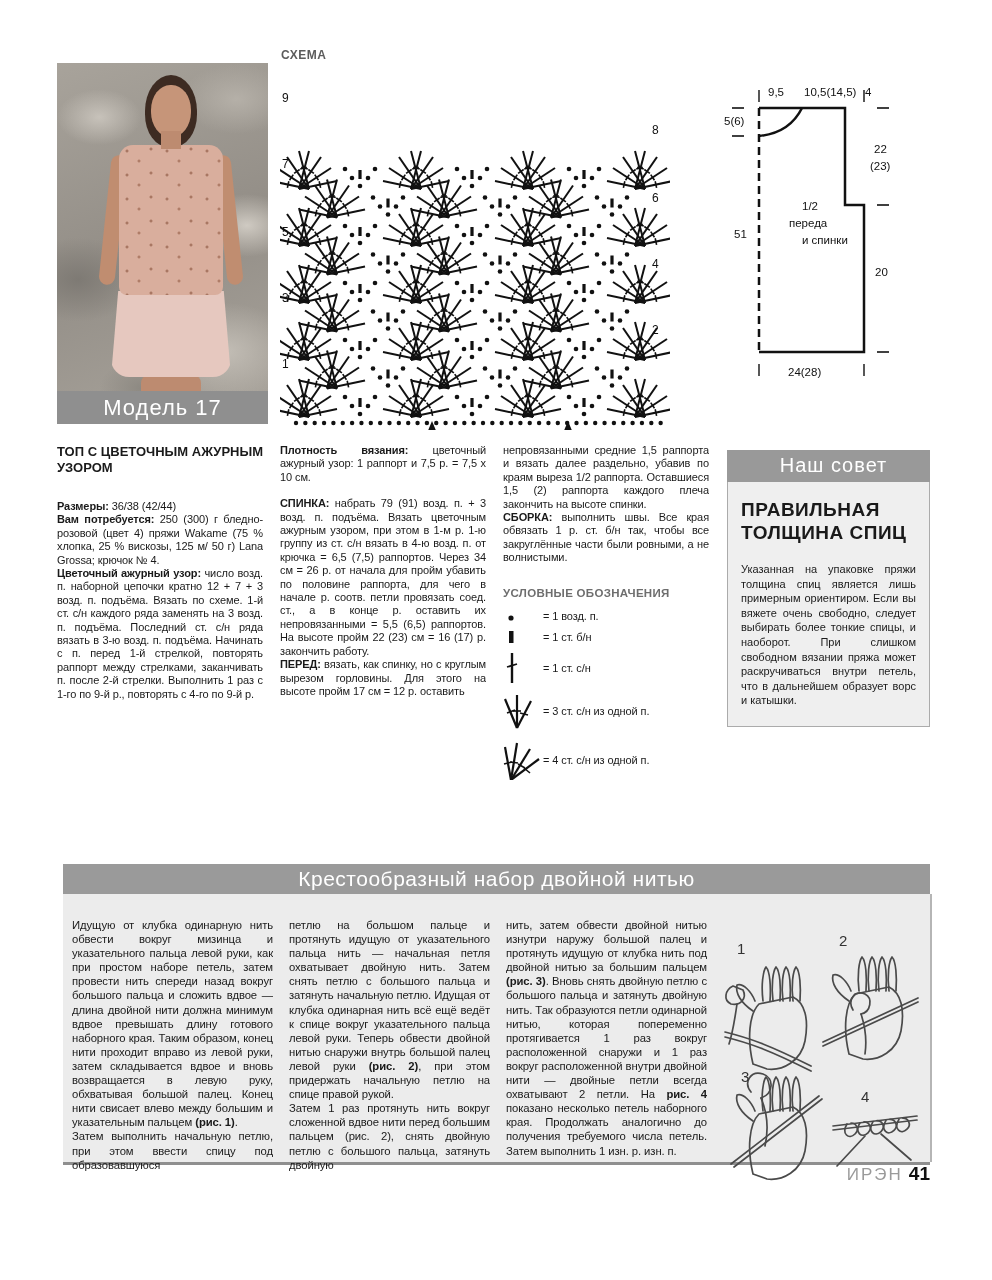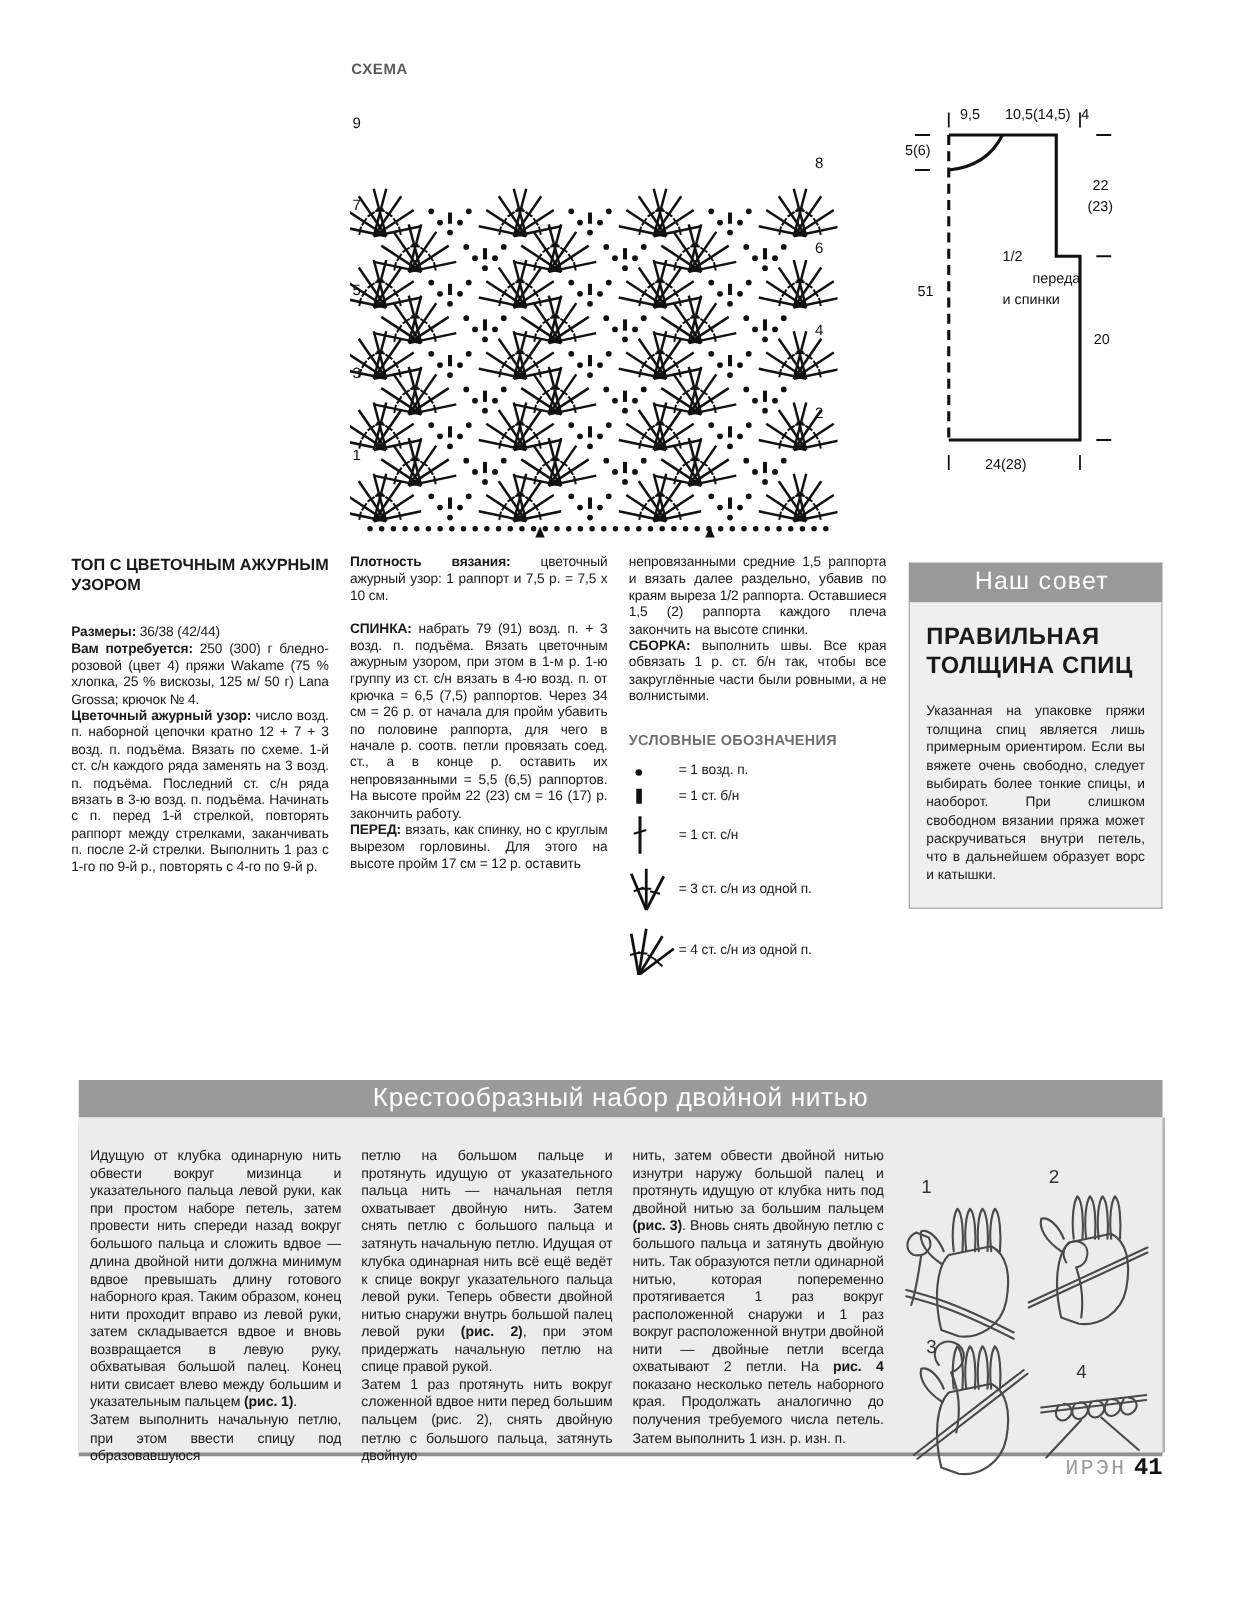--- a/index.html
+++ b/index.html
@@ -64,31 +64,43 @@
 
   
   .bottom-bar { position:absolute; left:63px; top:864px; width:867px; height:30px; background:#9a9a9a; color:#fff;
     text-align:center; font-size:21px; line-height:29px; font-weight:400; letter-spacing:0.5px; }
   .bottom-box { position:absolute; left:63px; top:894px; width:867px; height:268px; background:#ececec;
     box-shadow:0 3px 0 #8f8f8f, 2px 0 0 #b5b5b5; }
   .b-col { position:absolute; top:24px; width:201px; height:262px; overflow:hidden; font-size:11.3px; line-height:14.1px; text-align:justify; letter-spacing:-0.1px; }
   .b-figs { position:absolute; left:652px; top:20px; width:205px; height:270px; }
 
   
-  .footer { position:absolute; top:1163px; right:62px; font-size:17px;font-family:Liberation Mono, monospace; }
+  .footer { position:absolute; top:1163px; right:62px; font-size:17px; }
   .footer .brand { color:#9a9a9a; letter-spacing:2px; font-weight:400; }
   .footer .pageno { color:#111; font-weight:700; font-size:19px; margin-left:6px; }
 
   b { font-weight:700; }
 </style>
 </head>
 <body>
 
 <div class="page">
 
+  <div class="photo">
+    <div class="rocks"></div>
+    <div class="m-arm-l"></div>
+    <div class="m-arm-r"></div>
+    <div class="m-legs"></div>
+    <div class="m-skirt"></div>
+    <div class="m-top"></div>
+    <div class="m-hair"></div>
+    <div class="m-face"></div>
+    <div class="m-neck"></div>
+    <div class="photo-caption">Модель 17</div>
+  </div>
 
   <div class="schema-label">СХЕМА</div>
   <div class="chart" id="chart">
     <span class="chart-num" style="left:2px;top:6px;">9</span>
     <span class="chart-num" style="left:2px;top:72px;">7</span>
     <span class="chart-num" style="left:2px;top:140px;">5</span>
     <span class="chart-num" style="left:2px;top:206px;">3</span>
     <span class="chart-num" style="left:2px;top:272px;">1</span>
     <span class="chart-num" style="left:372px;top:38px;">8</span>
     <span class="chart-num" style="left:372px;top:106px;">6</span>
@@ -833,21 +845,21 @@
     <span style="left:46px;top:8px;">9,5</span>
     <span style="left:82px;top:8px;">10,5(14,5)</span>
     <span style="left:143px;top:8px;">4</span>
     <span style="left:2px;top:37px;">5(6)</span>
     <span style="left:12px;top:150px;">51</span>
     <span style="left:152px;top:65px;">22</span>
     <span style="left:148px;top:82px;">(23)</span>
     <span style="left:153px;top:188px;">20</span>
     <span style="left:66px;top:288px;">24(28)</span>
     <span style="left:80px;top:122px;">1/2</span>
-    <span style="left:67px;top:139px;margin-left:37px;">переда</span>
+    <span style="left:67px;top:139px;">переда</span>
     <span style="left:80px;top:156px;">и спинки</span>
   </div>
 
   <div class="col" style="left:57px;">
     <div class="art-heading">ТОП С ЦВЕТОЧНЫМ АЖУРНЫМ УЗОРОМ</div>
     <p><b>Размеры:</b><span> 36/38 (42/44)</span></p>
     <p><b>Вам потребуется:</b><span> 250 (300) г бледно-розовой (цвет 4) пряжи Wakame (75 % хлопка, 25 % вискозы, 125 м/ 50 г) Lana Grossa; крючок № 4.</span></p>
     <p><b>Цветочный ажурный узор:</b><span> число возд. п. наборной цепочки кратно 12 + 7 + 3 возд. п. подъёма. Вязать по схеме. 1-й ст. с/н каждого ряда заменять на 3 возд. п. подъёма. Последний ст. с/н ряда вязать в 3-ю возд. п. подъёма. Начинать с п. перед 1-й стрелкой, повторять раппорт между стрелками, заканчивать п. после 2-й стрелки. Выполнить 1 раз с 1-го по 9-й р., повторять с 4-го по 9-й р.</span></p>
   </div>
 

